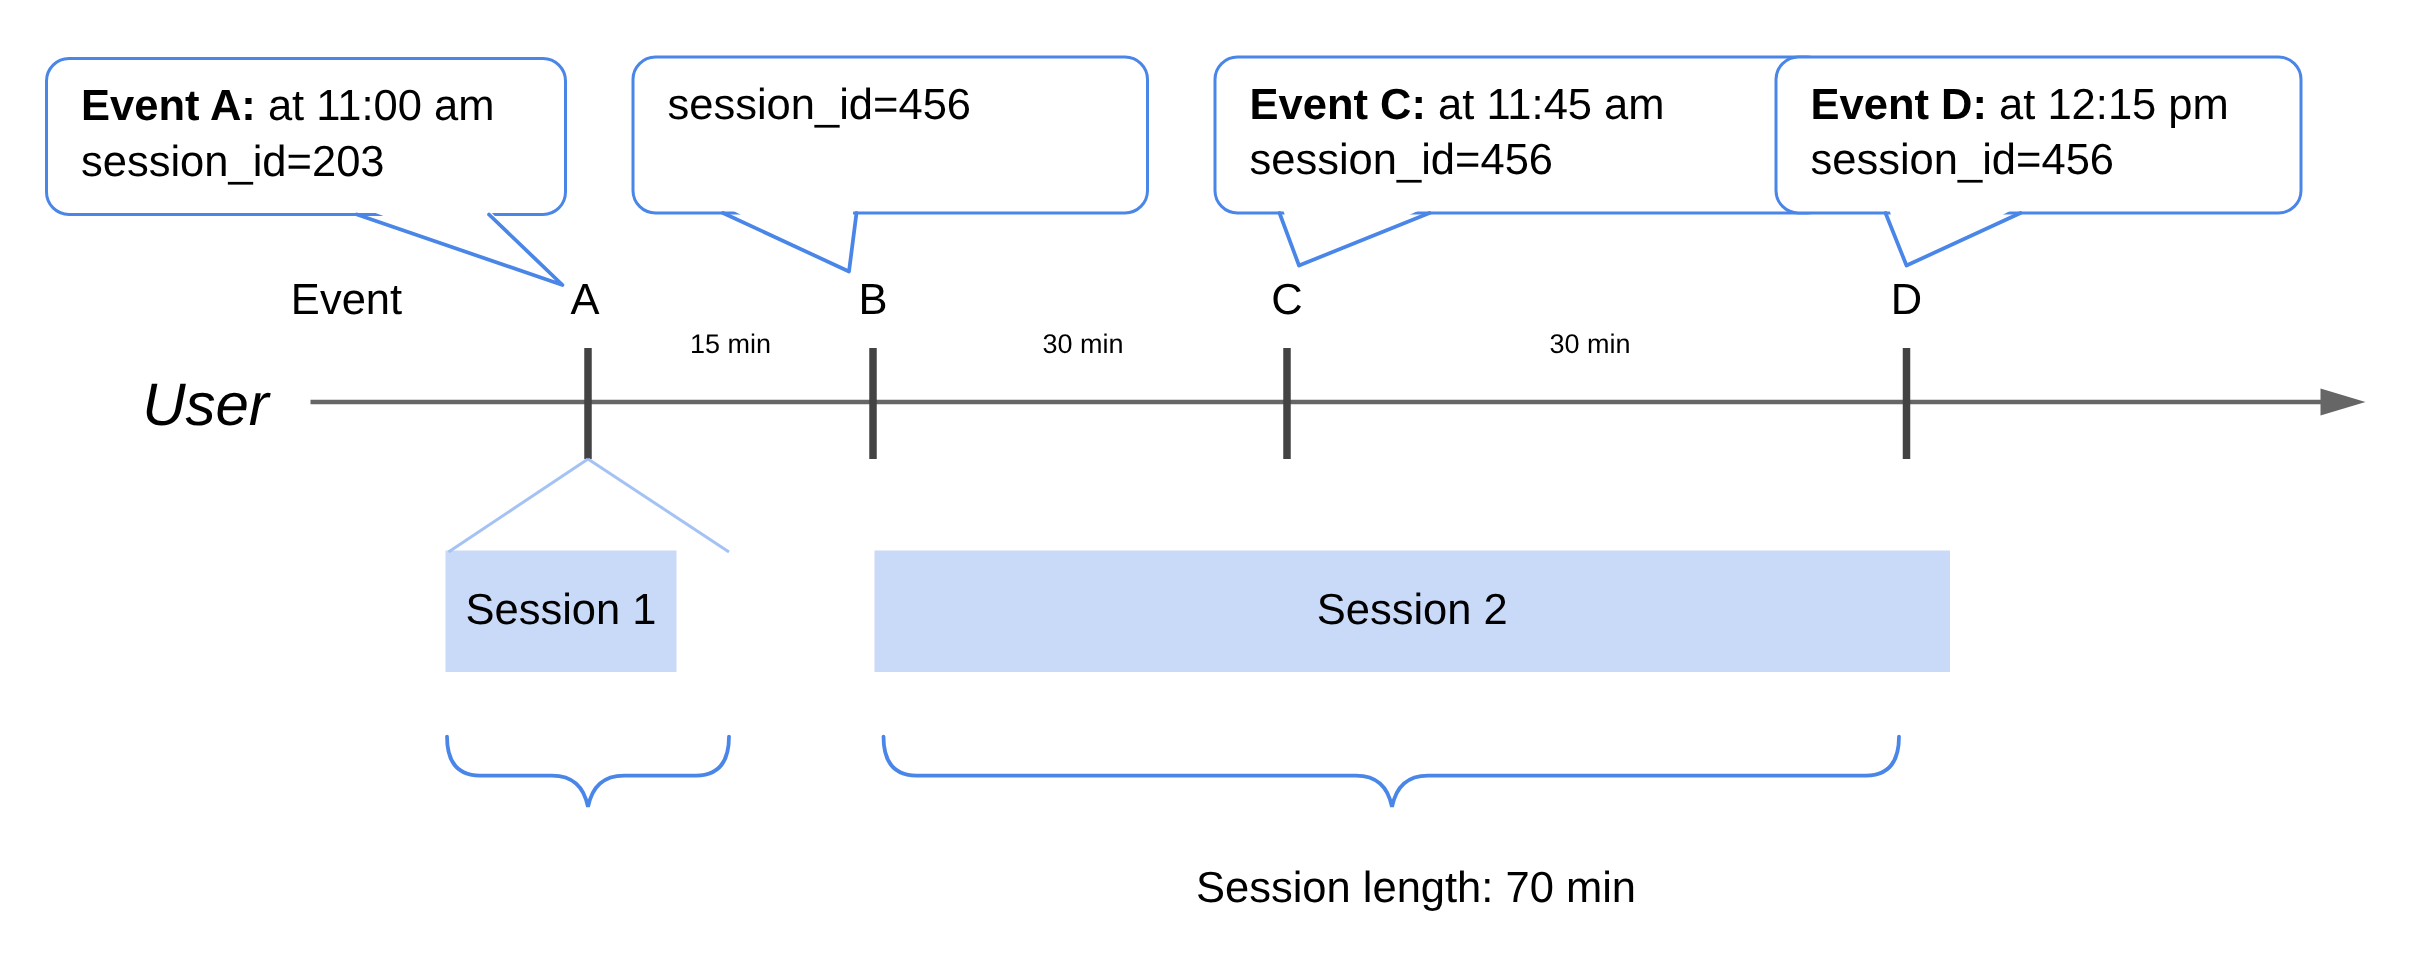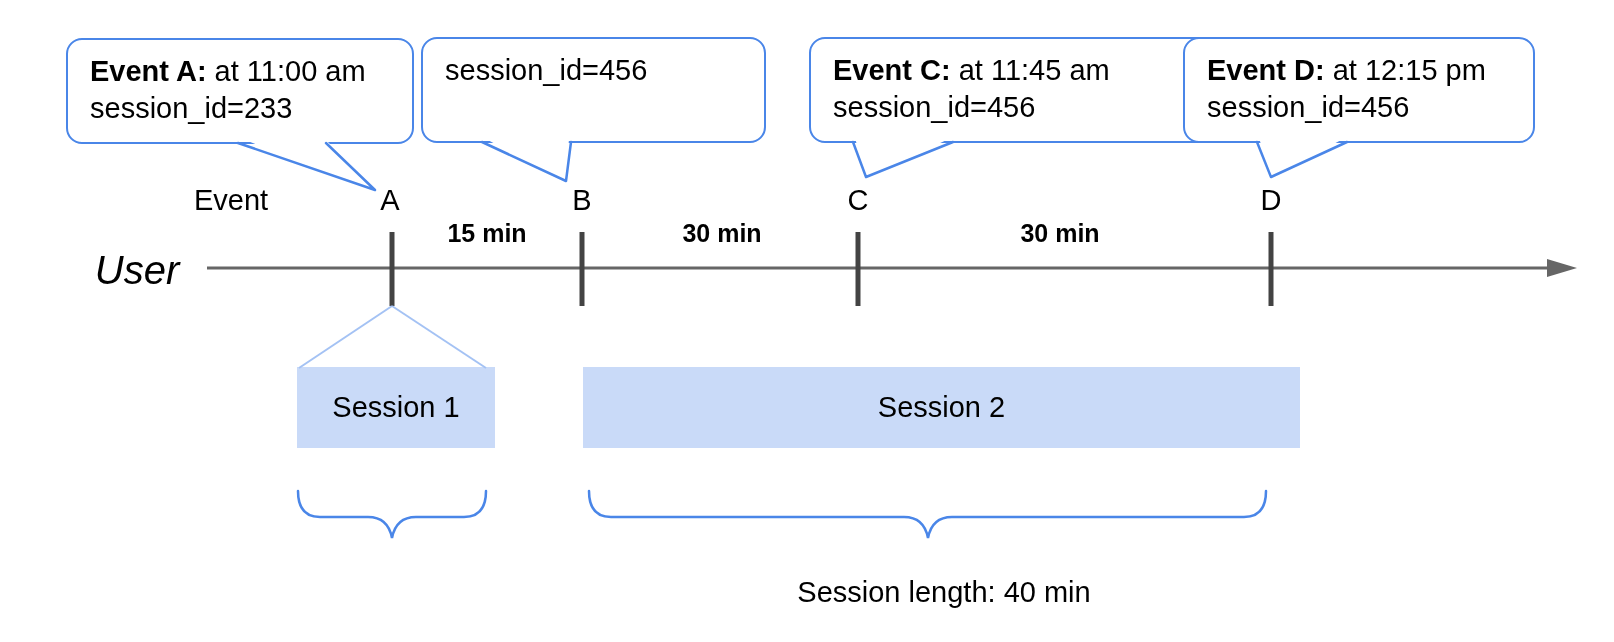--- a/index.html
+++ b/index.html
@@ -17,53 +17,53 @@
   }
   .callout b { font-weight:bold; }
   .overlay {
     position:absolute; left:0; top:0; z-index:2; pointer-events:none;
   }
   .label {
     position:absolute; z-index:3; white-space:nowrap;
     transform:translateX(-50%); text-align:center;
   }
   .lbl-29 { font-size:29px; }
-  .lbl-25 { font-size:25px;font-weight:bold; }
+  .lbl-25 { font-size:18px; }
   .user-lbl { font-size:40px; }
   .session-box {
     position:absolute; z-index:1; background:#c9daf8;
     display:flex; align-items:center; justify-content:center;
     font-size:29px;
   }
 </style>
 </head>
 <body>
 
 <div class="canvas">
 
-  <div class="callout" style="left:30px; top:38px; width:348px; height:106px;margin-left:36px;">
+  <div class="callout" style="left:30px; top:38px; width:348px; height:106px;">
     <div><b>Event A:</b><span> at 11:00 am</span></div>
-    <div>session_id=233</div>
+    <div>session_id=203</div>
   </div>
 
   <div class="callout" style="left:421px; top:37px; width:345px; height:106px;">
     <div>session_id=456</div>
   </div>
 
   <div class="callout" style="left:809px; top:37px; width:412px; height:106px;">
     <div><b>Event C:</b><span> at 11:45 am</span></div>
     <div>session_id=456</div>
   </div>
 
   <div class="callout" style="left:1183px; top:37px; width:352px; height:106px;">
     <div><b>Event D:</b><span> at 12:15 pm</span></div>
     <div>session_id=456</div>
   </div>
 
-  <div class="session-box" style="left:297px; top:367px; width:198px; height:81px;">
+  <div class="session-box" style="left:297px; top:367px; width:154px; height:81px;">
     <span>Session 1</span>
   </div>
   <div class="session-box" style="left:583px; top:367px; width:717px; height:81px;">
     <span>Session 2</span>
   </div>
 
   <svg class="overlay" width="1614" height="642" viewBox="0 0 1614 642">
 
     <g>
       <polygon points="240,138 324,138 375,190" fill="#ffffff"></polygon>
@@ -103,15 +103,15 @@
 
   <div class="label lbl-29" style="left:390px; top:184px;">A</div>
   <div class="label lbl-29" style="left:582px; top:184px;">B</div>
   <div class="label lbl-29" style="left:858px; top:184px;">C</div>
   <div class="label lbl-29" style="left:1271px; top:184px;">D</div>
 
   <div class="label lbl-25" style="left:487px; top:219px;">15 min</div>
   <div class="label lbl-25" style="left:722px; top:219px;">30 min</div>
   <div class="label lbl-25" style="left:1060px; top:219px;">30 min</div>
 
-  <div class="label lbl-29" style="left:944px; top:576px;">Session length: 40 min</div>
+  <div class="label lbl-29" style="left:944px; top:576px;">Session length: 70 min</div>
 
 </div>
 
 </body></html>

